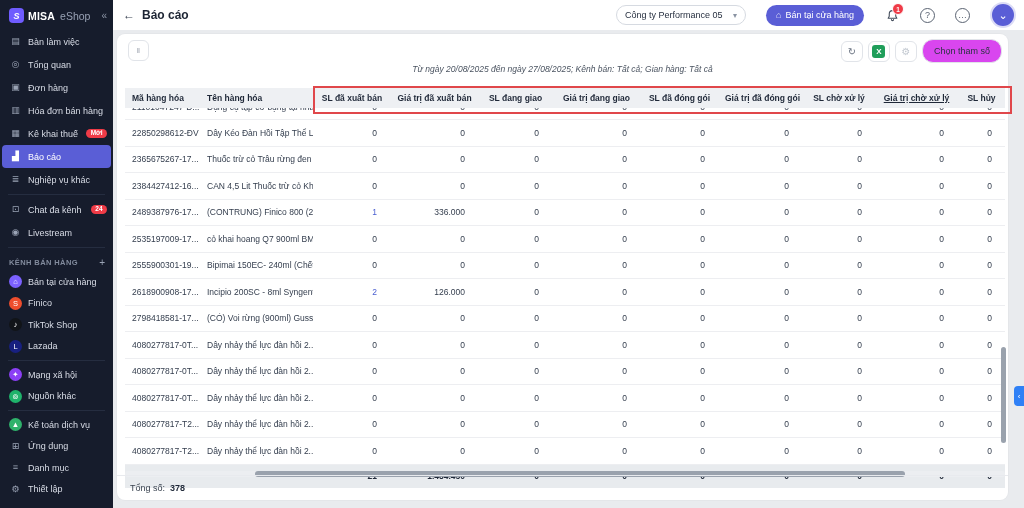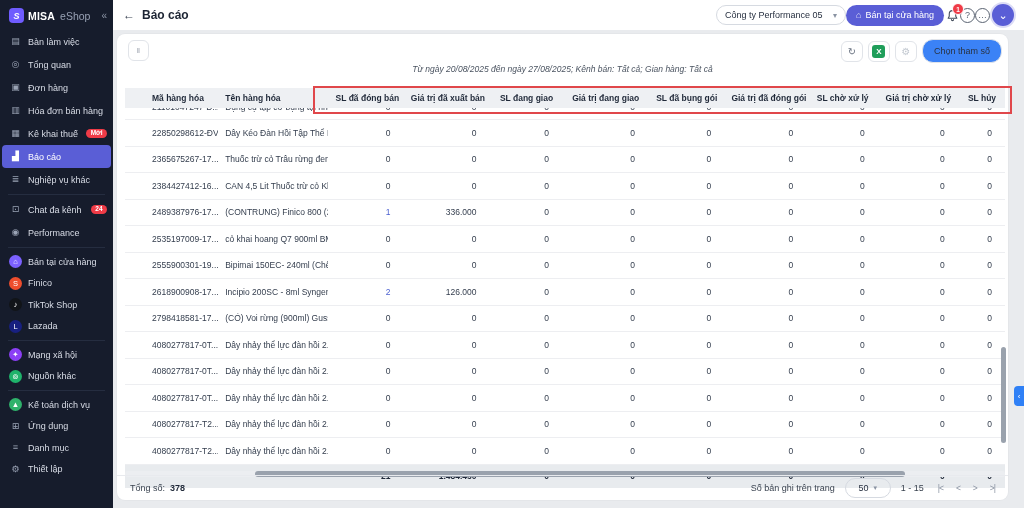--- a/index.html
+++ b/index.html
@@ -26,42 +26,42 @@
   .ico.txt-ico{font-weight:bold;font-size:8.5px;font-style:italic;}
   .badge{margin-left:auto;background:#ef3b47;color:#fff;font-size:6.5px;font-weight:bold;padding:1.5px 4.5px;border-radius:7px;line-height:1;}
   .side-div{height:1px;background:#252d40;margin:3px 8px;}
   .side-section{display:flex;align-items:center;padding:6px 8px 3px 9px;}
   .sec-lbl{font-size:7.5px;font-weight:bold;letter-spacing:.4px;color:#828b9d;}
   .sec-add{margin-left:auto;color:#9aa3b5;font-size:10px;}
   
   .topbar{position:absolute;left:113px;top:0;width:911px;height:30px;background:#fff;display:flex;align-items:center;padding:0 8px 0 10px;box-sizing:border-box;}
   .back{color:#3c4554;font-size:12px;margin-right:7px;}
   .page-title{font-size:12px;font-weight:bold;color:#1c2433;}
-  .tb-right{margin-left:auto;display:flex;align-items:center;gap:0;text-align:right;}
+  .tb-right{margin-left:auto;display:flex;align-items:center;gap:20px;text-align:right;}
   .company-select{width:130px;height:20px;border:1px solid #d6dae1;border-radius:10px;display:flex;align-items:center;padding:0 8px;font-size:9px;color:#273040;box-sizing:border-box;background:#fff;}
   .company-select .chev{margin-left:auto;color:#8a93a2;font-size:8px;}
   .store-btn{height:21px;background:#5a5ed6;color:#fff;border-radius:11px;display:flex;align-items:center;gap:4px;padding:0 10px;font-size:9px;}
   .store-btn .s-ico{font-size:9px;opacity:.9;}
   .bell-wrap{position:relative;width:16px;height:16px;display:flex;align-items:center;justify-content:center;}
   .bell-badge{position:absolute;top:-4px;right:-4px;background:#ef3b47;color:#fff;min-width:10px;height:10px;border-radius:6px;font-size:6.5px;font-weight:bold;display:flex;align-items:center;justify-content:center;border:1px solid #fff;}
   .circle-icon{width:15px;height:15px;border-radius:50%;border:1.2px solid #5a6372;color:#5a6372;font-size:9px;display:flex;align-items:center;justify-content:center;box-sizing:border-box;}
   .avatar{width:22px;height:22px;border-radius:50%;background:#5a5ed6;color:#fff;display:flex;align-items:center;justify-content:center;font-size:11px;border:2px solid #dcdcf6;box-sizing:content-box;}
   
   .card{position:absolute;left:117px;top:34px;width:891px;height:466px;background:#fff;border-radius:8px;box-shadow:0 0 0 1px rgba(0,0,0,.02);}
   .cols-btn{position:absolute;left:11px;top:6px;width:21px;height:21px;border:1px solid #e1e4e9;border-radius:6px;display:flex;align-items:center;justify-content:center;color:#959ca8;font-size:8px;background:#fff;box-sizing:border-box;}
   .report-title{position:absolute;left:0;top:13px;width:100%;text-align:center;font-size:11px;font-weight:bold;color:#1c2433;letter-spacing:.2px;}
   .report-subtitle{position:absolute;left:0;top:30px;width:100%;text-align:center;font-size:8.5px;font-style:italic;color:#4a5360;}
   .card-tools{position:absolute;right:6px;top:5px;display:flex;align-items:center;gap:5px;}
   .tool-btn{min-width:22px;height:21px;border:1px solid #e1e4e9;border-radius:6px;background:#fff;display:flex;align-items:center;justify-content:center;font-size:10px;color:#6b7482;box-sizing:border-box;}
   .excel-chip{width:13px;height:13px;border-radius:3px;background:#1f9e5a;color:#fff;font-size:8px;font-weight:bold;display:flex;align-items:center;justify-content:center;}
   .tool-btn.dim{color:#c3c9d1;}
-  .params-btn{height:22px;border:1px solid #e1e4e9;border-radius:11px;background:#3b82f6;padding:0 11px;font-size:9px;color:#2a3342;display:flex;align-items:center;}
+  .params-btn{height:22px;border:1px solid #e1e4e9;border-radius:11px;background:#d946ef;padding:0 11px;font-size:9px;color:#2a3342;display:flex;align-items:center;}
   
   .table{position:absolute;left:8px;top:54px;width:880px;}
-  .t-row{display:flex;align-items:center;padding-left:20px;}
+  .t-row{display:flex;align-items:center;}
   .t-cell{box-sizing:border-box;padding:0 6px 0 7px;white-space:nowrap;overflow:hidden;font-size:8.5px;color:#333d4d;}
   .t-cell.num{text-align:right;padding-right:13px;}
   .t-cell.center{text-align:center;}
   .t-cell.left{text-align:left;}
   .t-head{height:20px;background:#eef0f3;}
   .t-head .t-cell{font-weight:bold;color:#1f2838;font-size:8.5px;}
   .t-body .t-row{height:25.5px;border-bottom:1px solid #edeef1;}
   .t-row.partial{height:11px;overflow:hidden;}
   .t-row.partial .t-cell{transform:translateY(-7px);}
   .t-cell.link{color:#4a5fd0;}
@@ -126,24 +126,28 @@
       </div>
       <div class="side-div"></div>
       <div>
         <div class="side-item">
           <span class="ico">⊡</span>
           <span class="lbl">Chat đa kênh</span>
           <span class="badge">24</span>
         </div>
         <div class="side-item">
           <span class="ico">◉</span>
-          <span class="lbl">Performance</span>
+          <span class="lbl">Livestream</span>
         </div>
       </div>
       <div class="side-div"></div>
+      <div class="side-section">
+        <span class="sec-lbl">KÊNH BÁN HÀNG</span>
+        <span class="sec-add">+</span>
+      </div>
       <div class="grp-sm">
         <div class="side-item">
           <span class="ico dot" style="background: rgb(123, 97, 255);">⌂</span>
           <span class="lbl">Bán tại cửa hàng</span>
         </div>
         <div class="side-item">
           <span class="ico dot" style="background: rgb(238, 77, 45);">S</span>
           <span class="lbl">Finico</span>
         </div>
         <div class="side-item">
@@ -236,28 +240,28 @@
       </div>
     <div class="params-btn">
         <span>Chọn tham số</span>
       </div>
   </div>
 
   <div class="table">
     <div class="t-row t-head">
         <div class="t-cell left" style="width: 75px;">Mã hàng hóa</div>
         <div class="t-cell left" style="width: 113px;">Tên hàng hóa</div>
-        <div class="t-cell center" style="width: 77px;">SL đã đóng bán</div>
+        <div class="t-cell center" style="width: 77px;">SL đã xuất bán</div>
         <div class="t-cell center" style="width: 88px;">Giá trị đã xuất bán</div>
         <div class="t-cell center" style="width: 74px;">SL đang giao</div>
         <div class="t-cell center" style="width: 88px;">Giá trị đang giao</div>
-        <div class="t-cell center" style="width: 78px;">SL đã bụng gói</div>
+        <div class="t-cell center" style="width: 78px;">SL đã đóng gói</div>
         <div class="t-cell center" style="width: 84px;">Giá trị đã đóng gói</div>
         <div class="t-cell center" style="width: 73px;">SL chờ xử lý</div>
-        <div class="t-cell center" style="width: 82px;">Giá trị chờ xử lý</div>
+        <div class="t-cell center" style="width: 82px; text-decoration: underline;">Giá trị chờ xử lý</div>
         <div class="t-cell center" style="width: 48px;">SL hủy</div>
       </div>
     <div class="t-body">
         <div class="t-row partial">
           <div class="t-cell left" style="width: 75px;">21101047247-Đ...</div>
           <div class="t-cell left" style="width: 113px;">Dụng cụ tập cơ bụng tại nhà...</div>
           <div class="t-cell num" style="width: 77px;">0</div>
           <div class="t-cell num" style="width: 88px;">0</div>
           <div class="t-cell num" style="width: 74px;">0</div>
           <div class="t-cell num" style="width: 88px;">0</div>
@@ -454,32 +458,18 @@
   </div>
 
   <div class="hscroll">
       <div class="thumb"></div>
     </div>
   <div class="vscroll"></div>
 
   <div class="card-footer">
     <span>Tổng số:</span>
     <span class="cf-total-val">378</span>
-    <div class="cf-right">
-      <span>Số bản ghi trên trang</span>
-      <div class="size-select">
-        <span>50</span>
-        <span class="chev">▾</span>
-      </div>
-      <span>1 - 15</span>
-      <div class="nav-wrap">
-          <span class="nav-ico">|&lt;</span>
-          <span class="nav-ico">&lt;</span>
-          <span class="nav-ico">&gt;</span>
-          <span class="nav-ico">&gt;|</span>
-        </div>
-    </div>
   </div>
 </div>
 
 <div class="side-tab">
   <span>‹</span>
 </div>
 
 </body></html>

